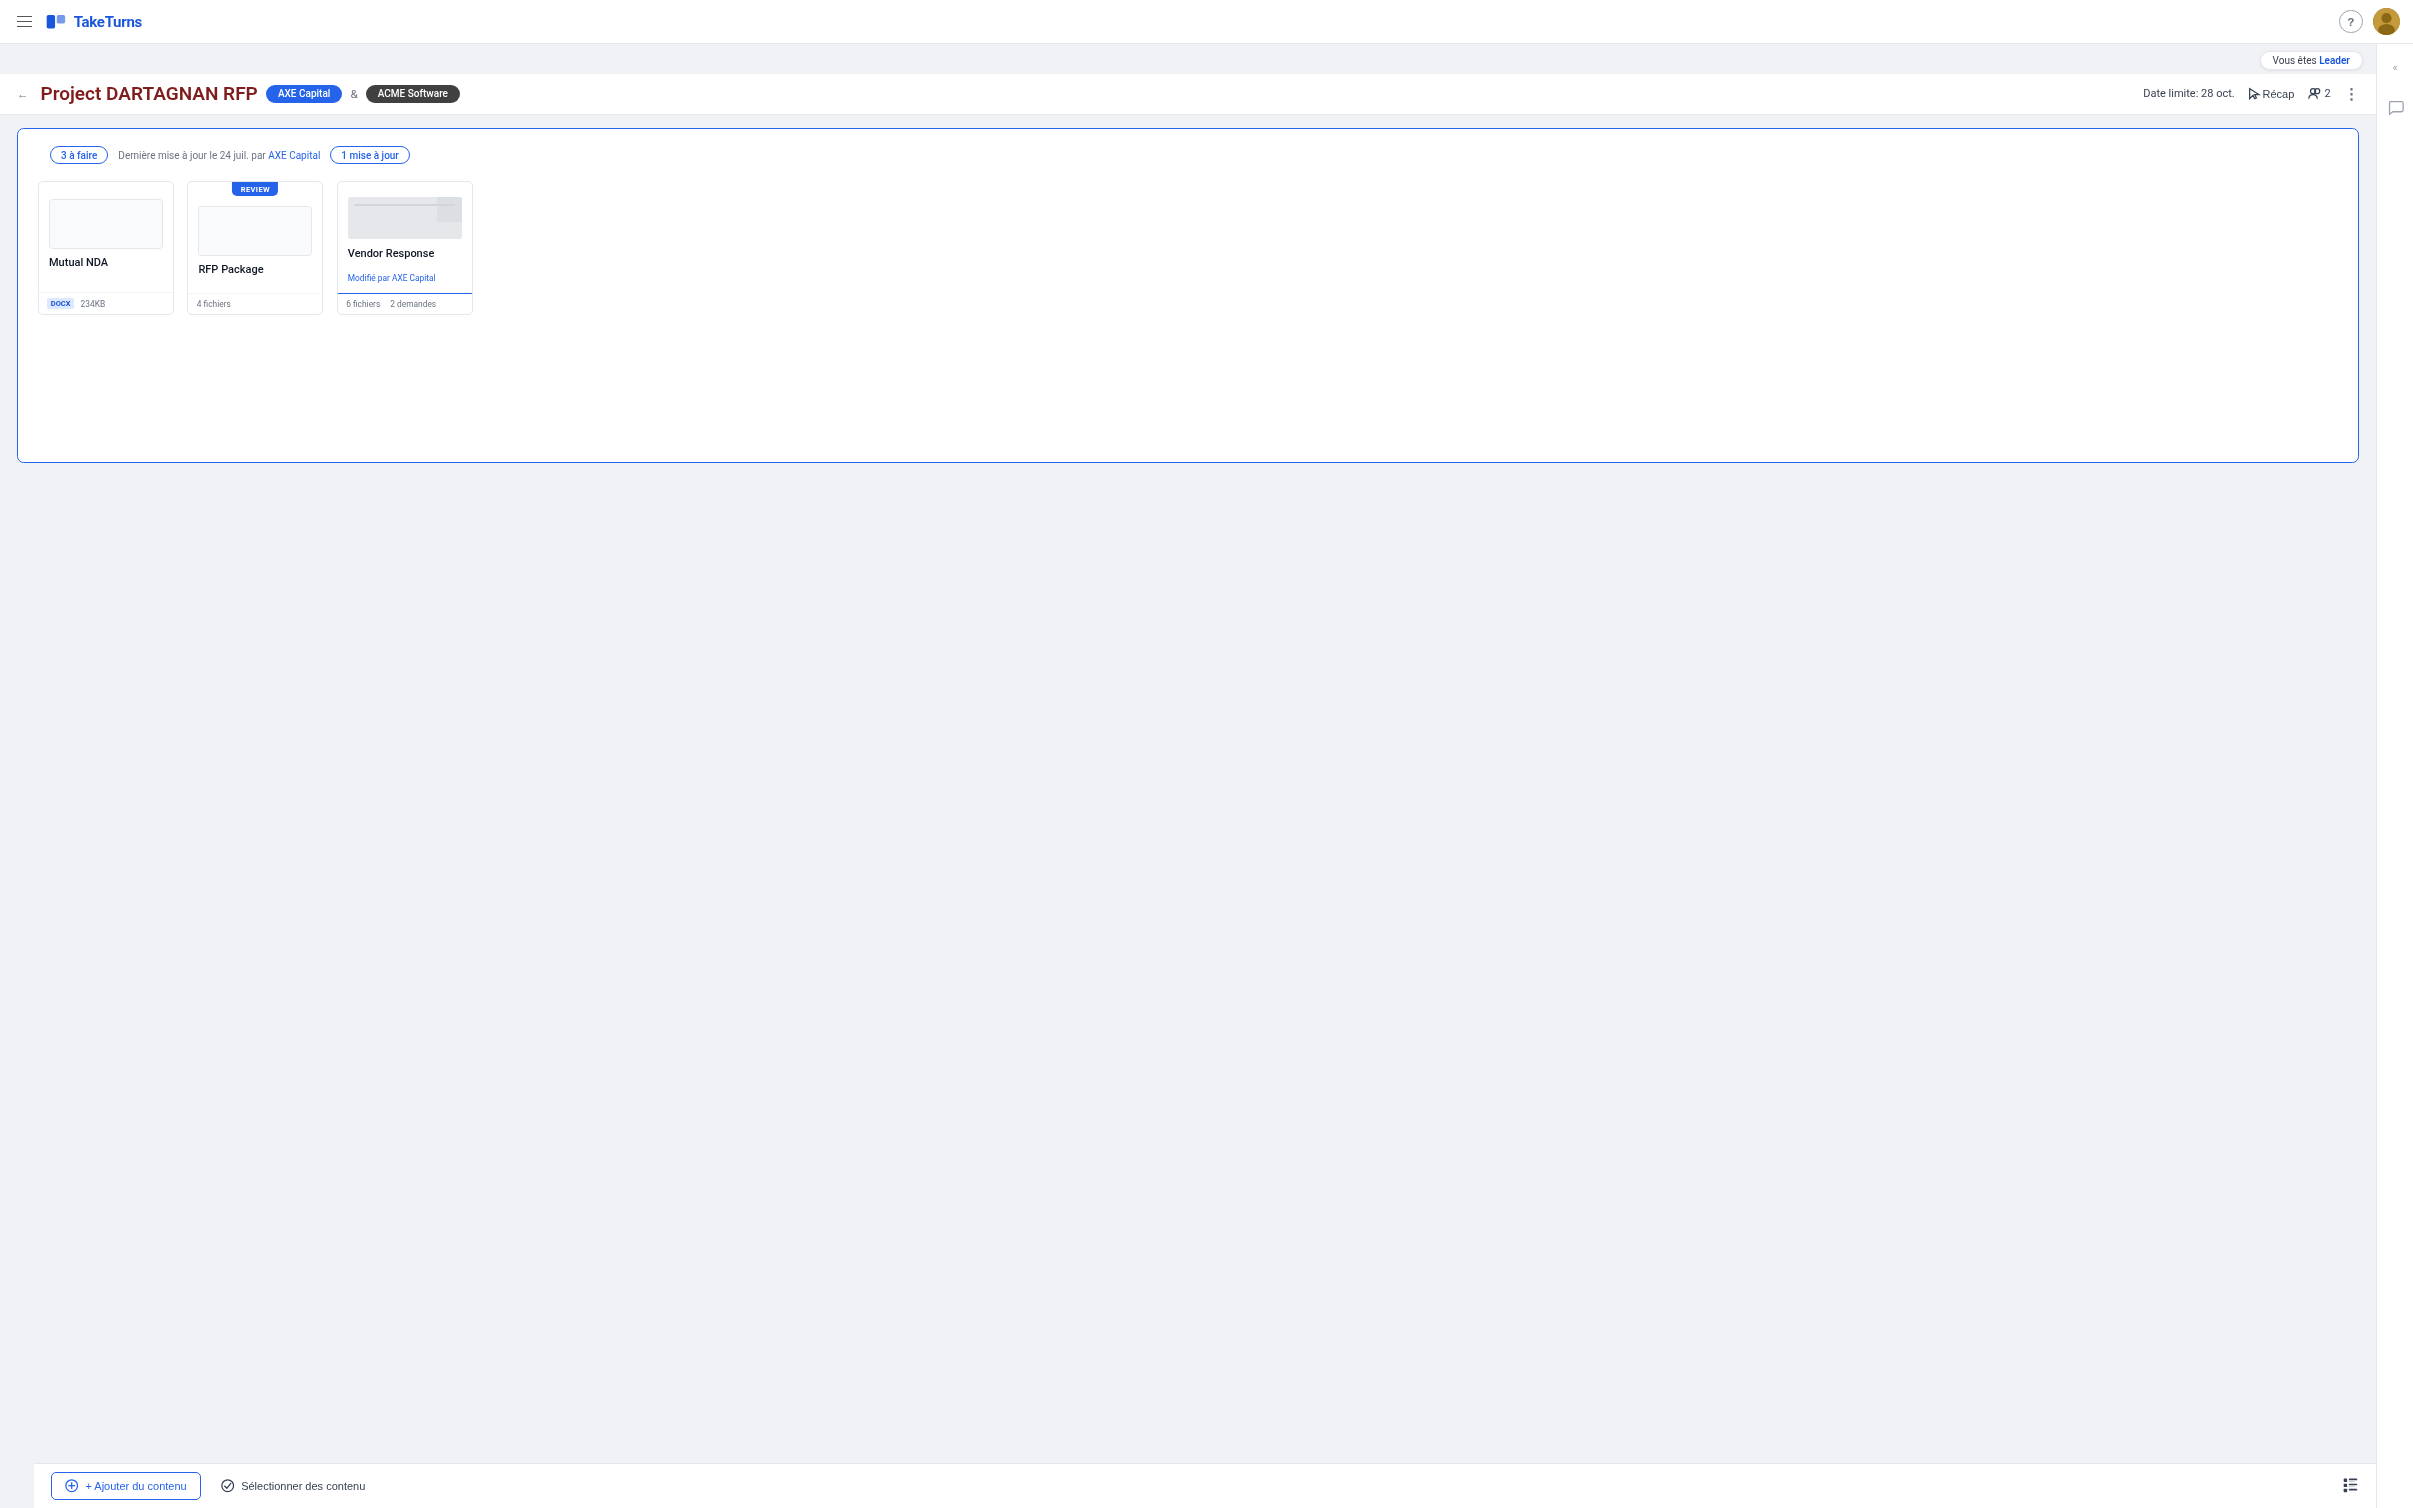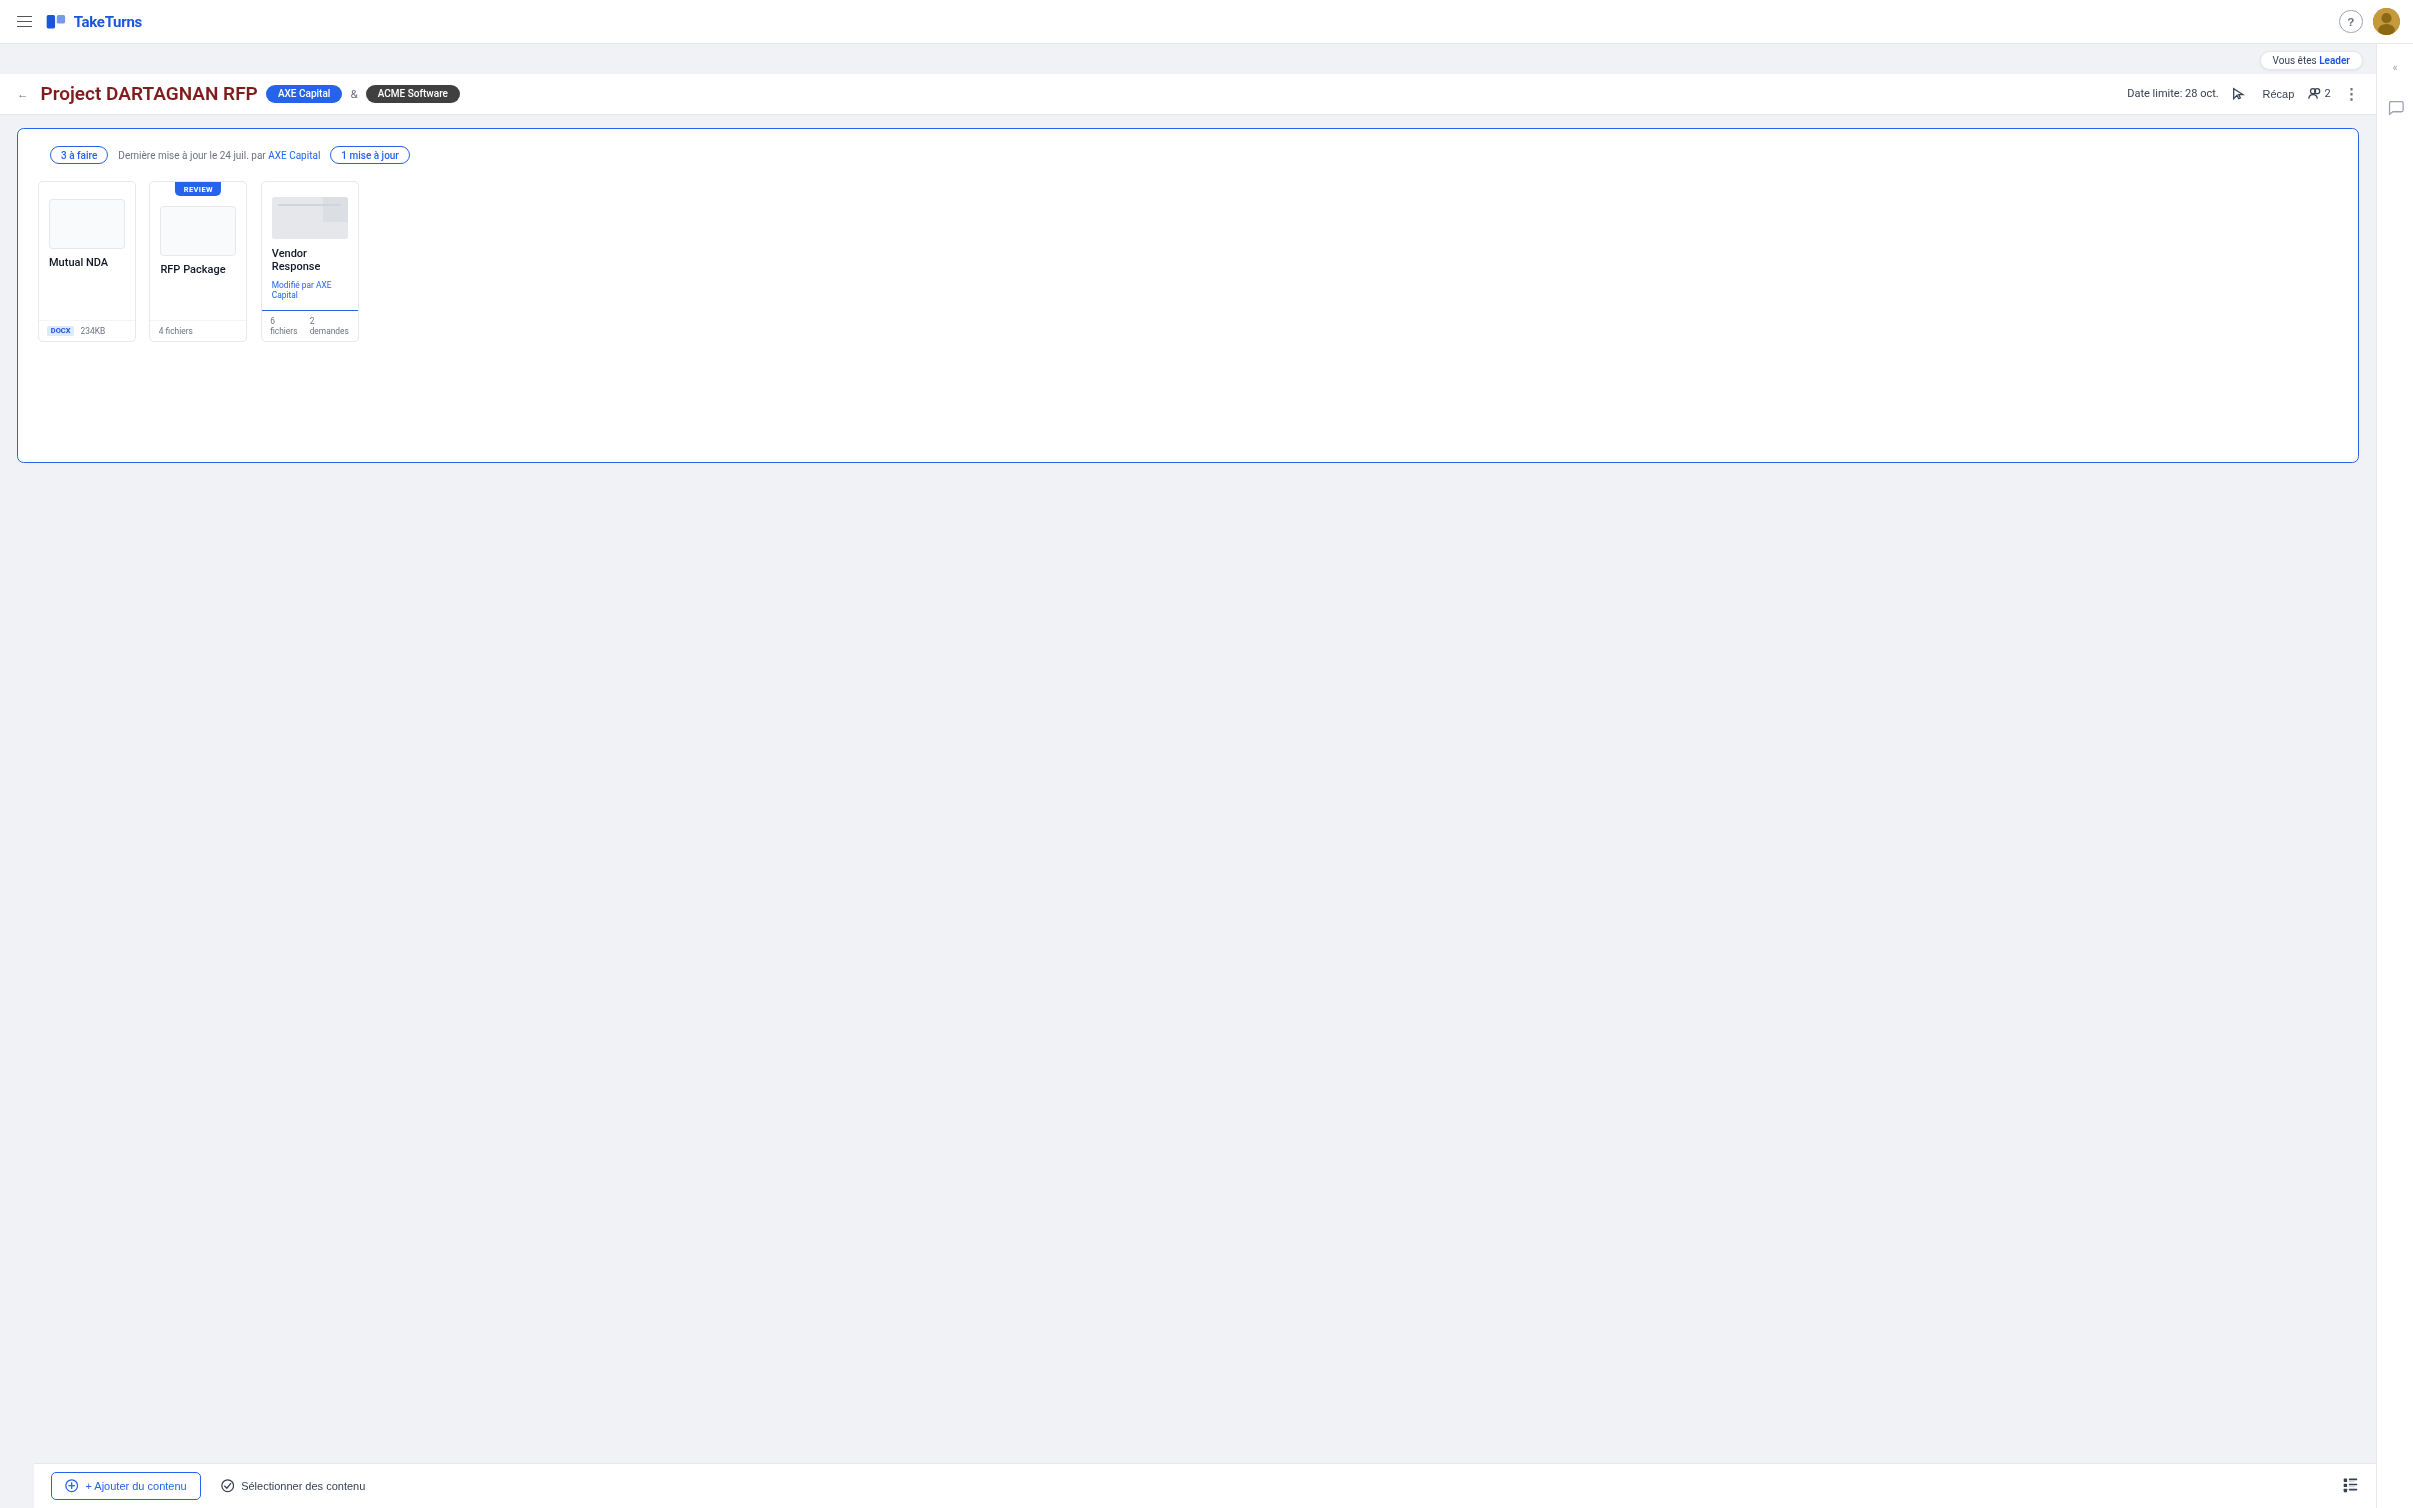--- a/index.html
+++ b/index.html
@@ -208,21 +208,21 @@
       align-items: center;
       gap: 13.4px;
     }
     .date-limit {
       font-size: 11px;
       color: #374151;
     }
     .recap-btn {
       display: flex;
       align-items: center;
-      gap: 17px;
+      gap: 1px;
       font-size: 11px;
       color: #374151;
       cursor: pointer;
       background: transparent;
       border: none;
     }
     .users-btn {
       display: flex;
       align-items: center;
       gap: 3.4px;
@@ -289,21 +289,21 @@
       cursor: pointer;
     }
 
     
     .docs-grid {
       display: flex;
       gap: 13.4px;
       flex-wrap: wrap;
     }
     .doc-card {
-      width: 98px;
+      width: 136px;
       min-height: 134px;
       border: 0.8px solid #e5e7eb;
       border-radius: 5px;
       display: flex;
       flex-direction: column;
       cursor: pointer;
       position: relative;
       background: #fff;
       overflow: hidden;
     }

